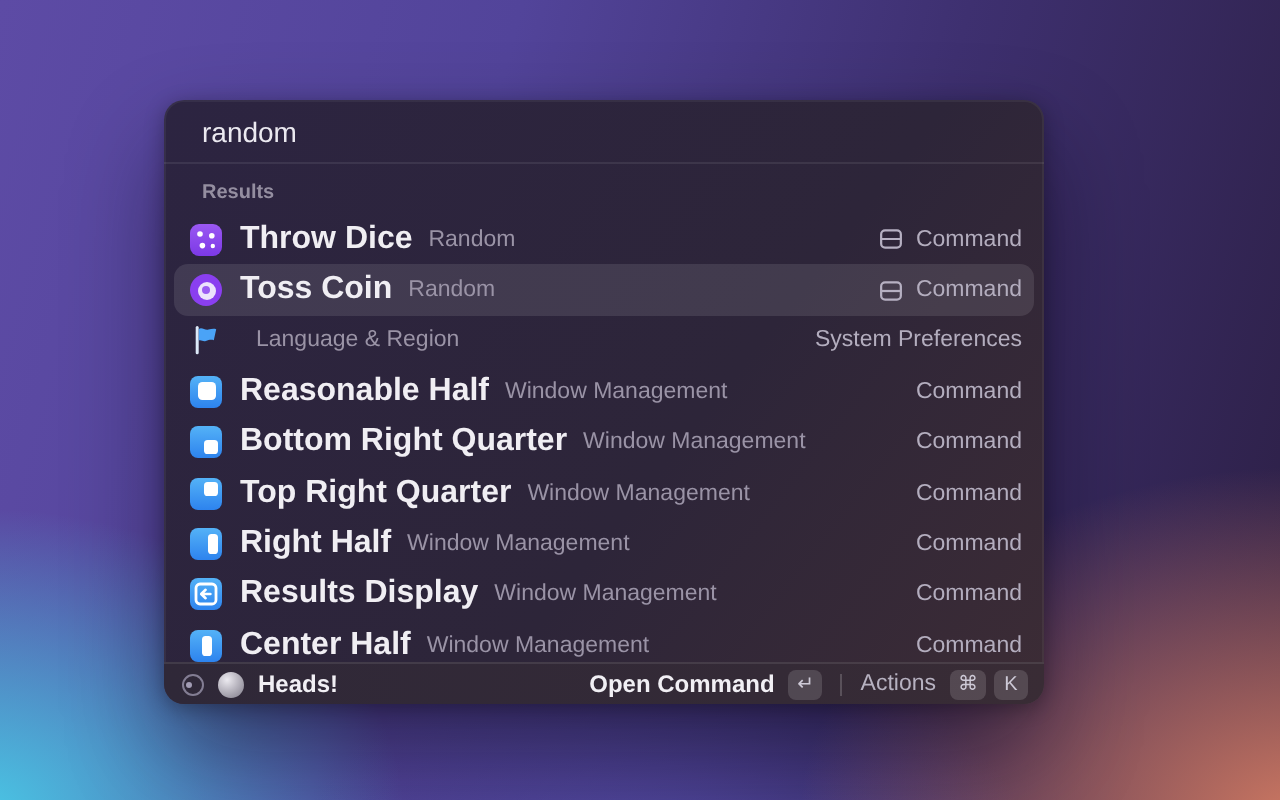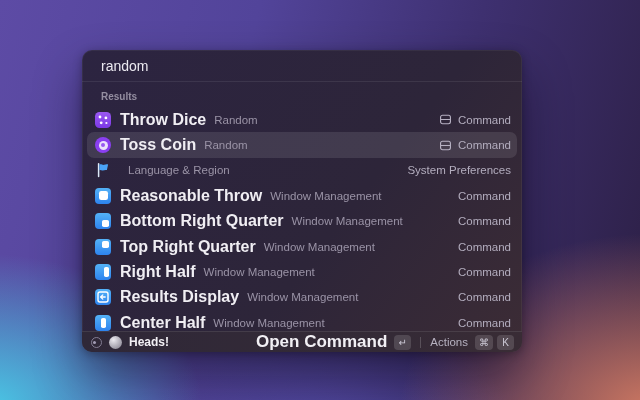--- a/index.html
+++ b/index.html
@@ -65,21 +65,21 @@
     border-top:1px solid rgba(255,255,255,0.09);justify-content:space-between; }
   .spinner { width:11px; height:11px; border:1.5px solid #837d93; border-radius:50%; position:relative; flex:none; }
   .spinner::after { content:""; position:absolute; left:0.5px; top:3px; width:3px; height:3px;
     border-radius:50%; background:#a29cb4; }
   .coin-small { width:13px; height:13px; border-radius:50%; margin-left:7px; flex:none;
     background: radial-gradient(circle at 35% 30%, #eceaf0 0%, #b9b6c0 45%, #7e7a88 100%); }
   .status-text { font-size:12px; font-weight:700; color:#f1eff4; margin-left:7px; }
   .footer-right { margin-left:auto; display:flex; align-items:center; }
   .footer-btn { display:flex; align-items:center; background:transparent; border:none;
     font-family:inherit; cursor:default; padding:0; }
-  .primary-label { font-size:17px; font-weight:700; color:#f1eff4; margin-right:7px; }
+  .primary-label { font-size:12px; font-weight:700; color:#f1eff4; margin-right:7px; }
   .actions-label { font-size:11.5px; font-weight:500; color:#b6b1c0; margin-right:7px; }
   .kbd { min-width:17px; height:15px; padding:0 4px; border-radius:4px;
     background:rgba(255,255,255,0.14); color:#cdc9d6; font-size:10px;
     display:flex; align-items:center; justify-content:center; }
   .kbd + .kbd { margin-left:4px; }
   .footer-divider { width:1px; height:11px; background:rgba(255,255,255,0.18); margin:0 9px; }
 </style>
 </head>
 <body>
 
@@ -141,21 +141,21 @@
       </span>
       <span class="row-subtitle">Language &amp; Region</span>
       <span class="row-spacer"></span>
       <span class="row-accessory">System Preferences</span>
     </div>
 
     <div class="row">
       <span class="ic ic-wm">
           <i class="wm-shape wm-center"></i>
         </span>
-      <span class="row-title">Reasonable Throw</span>
+      <span class="row-title">Reasonable Half</span>
       <span class="row-subtitle">Window Management</span>
       <span class="row-spacer"></span>
       <span class="row-accessory">Command</span>
     </div>
 
     <div class="row">
       <span class="ic ic-wm">
           <i class="wm-shape wm-br"></i>
         </span>
       <span class="row-title">Bottom Right Quarter</span>

